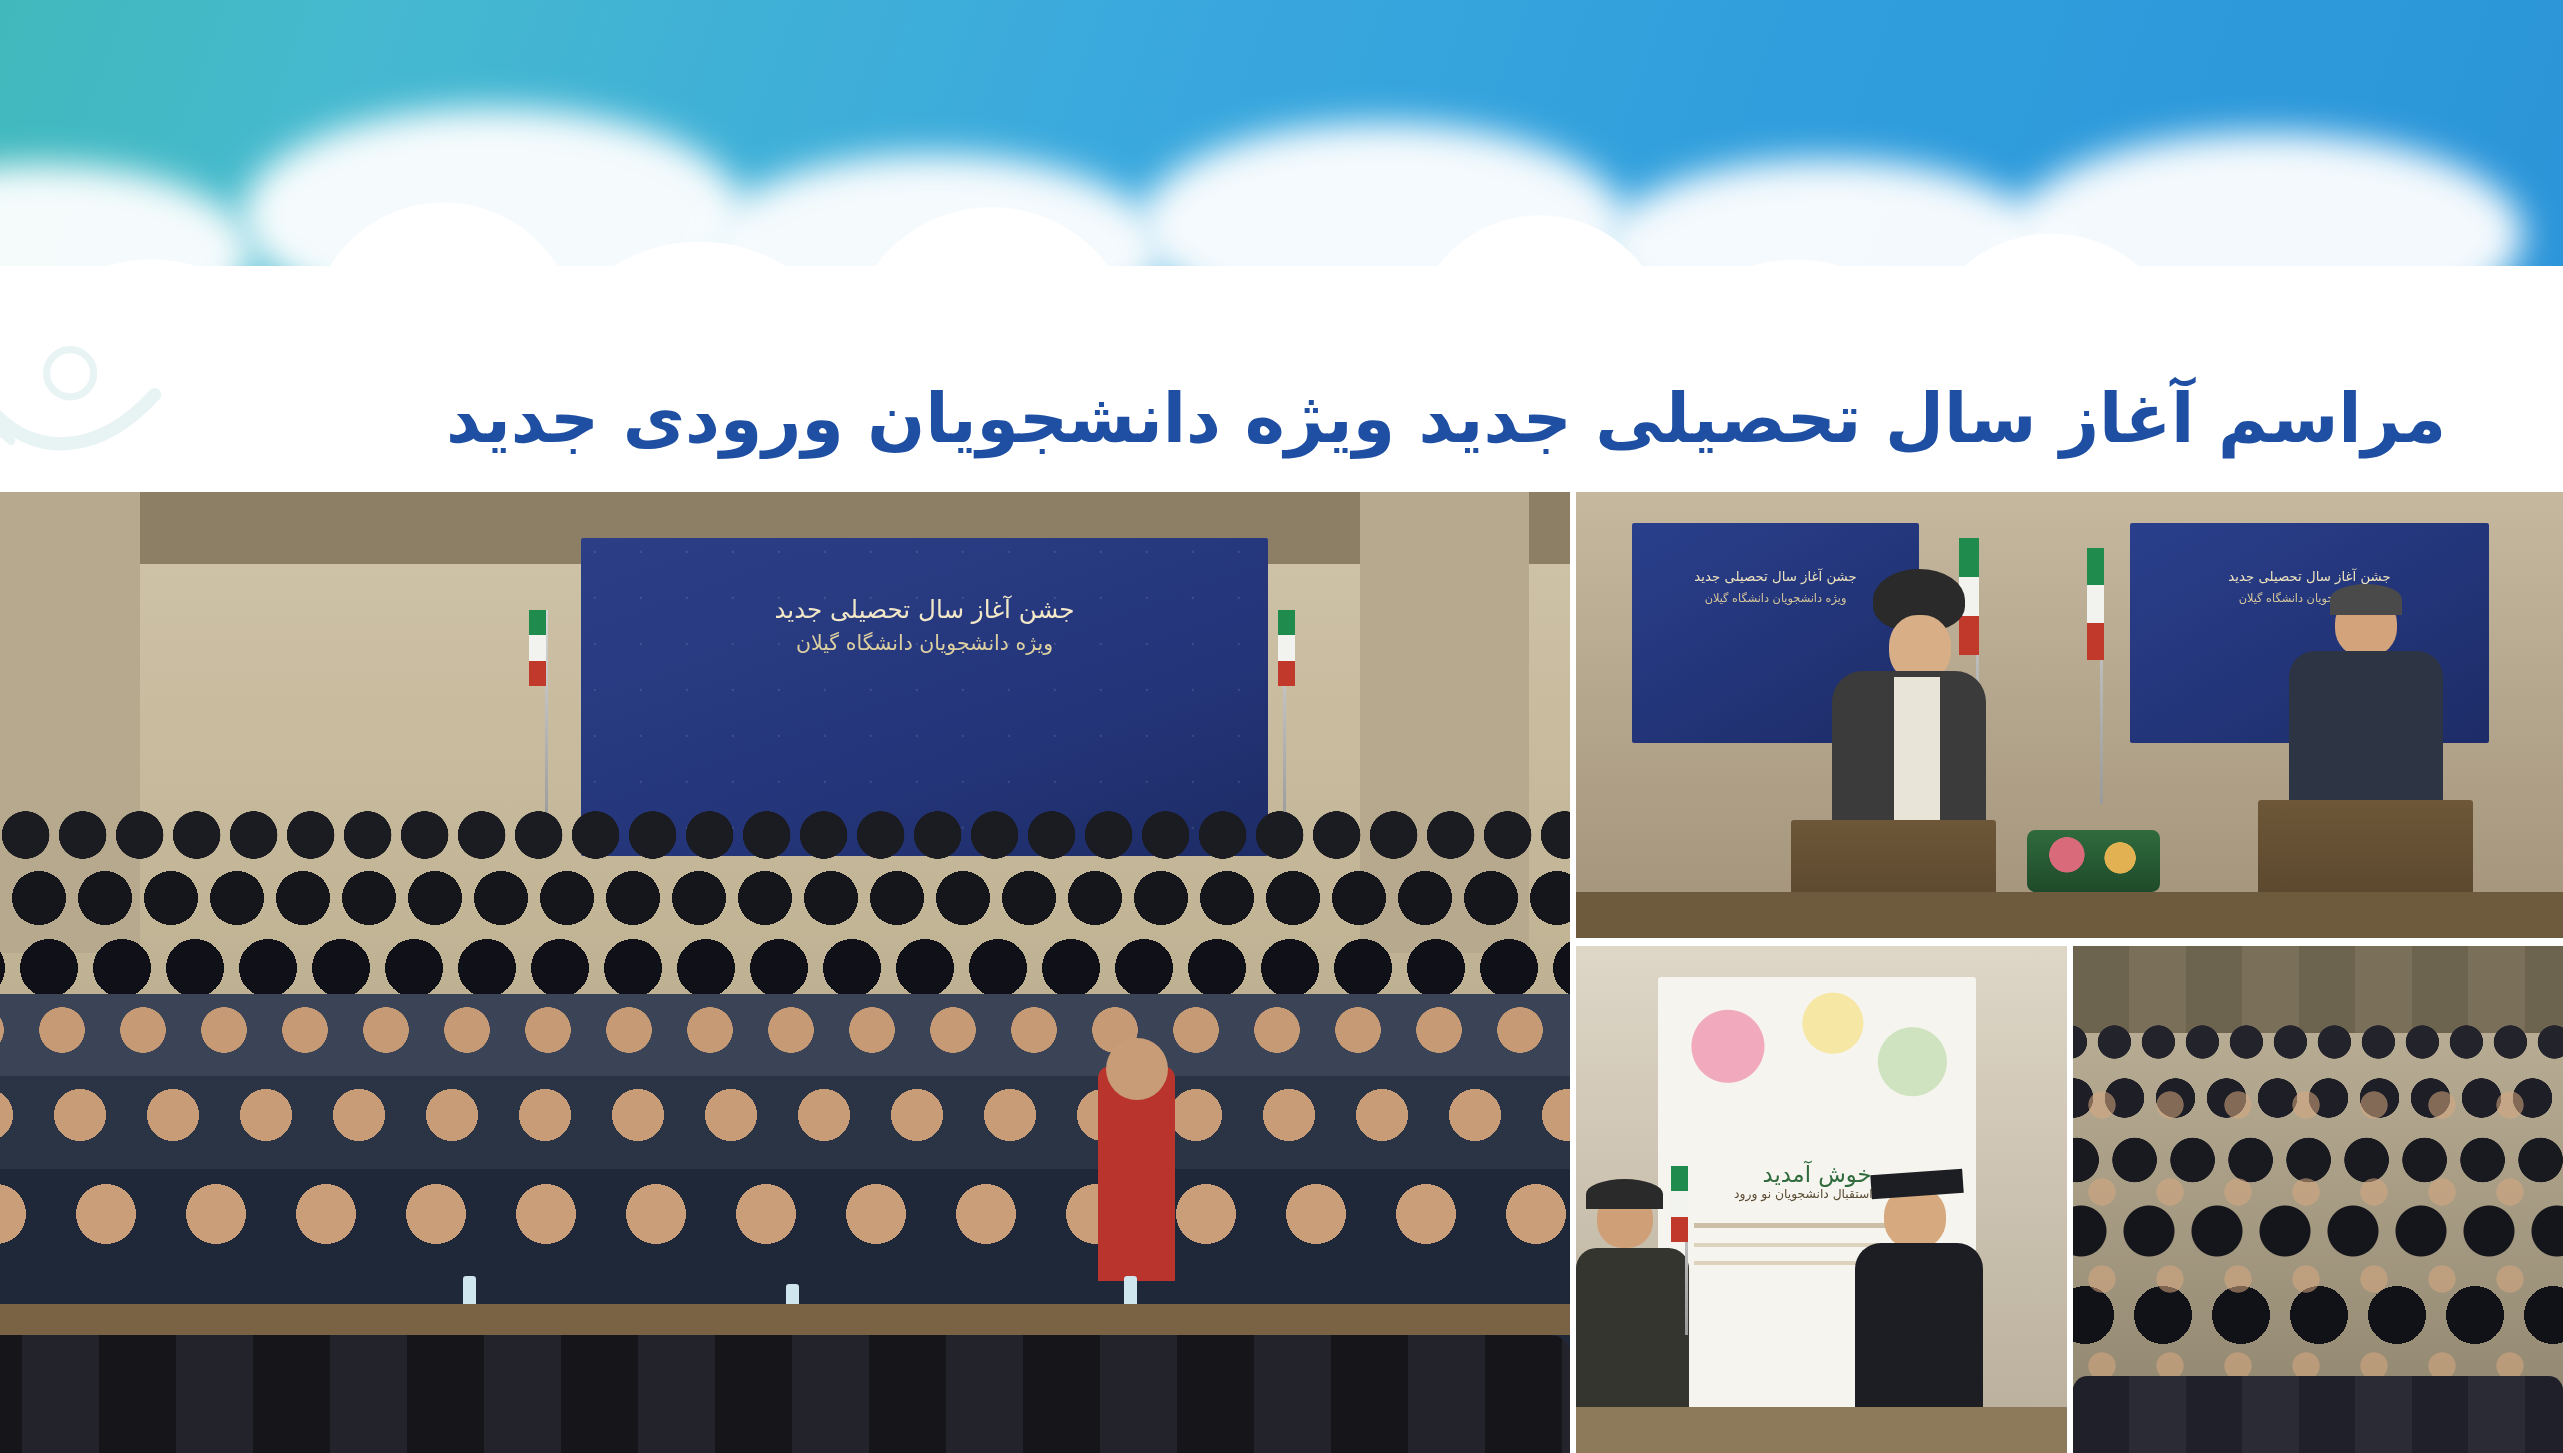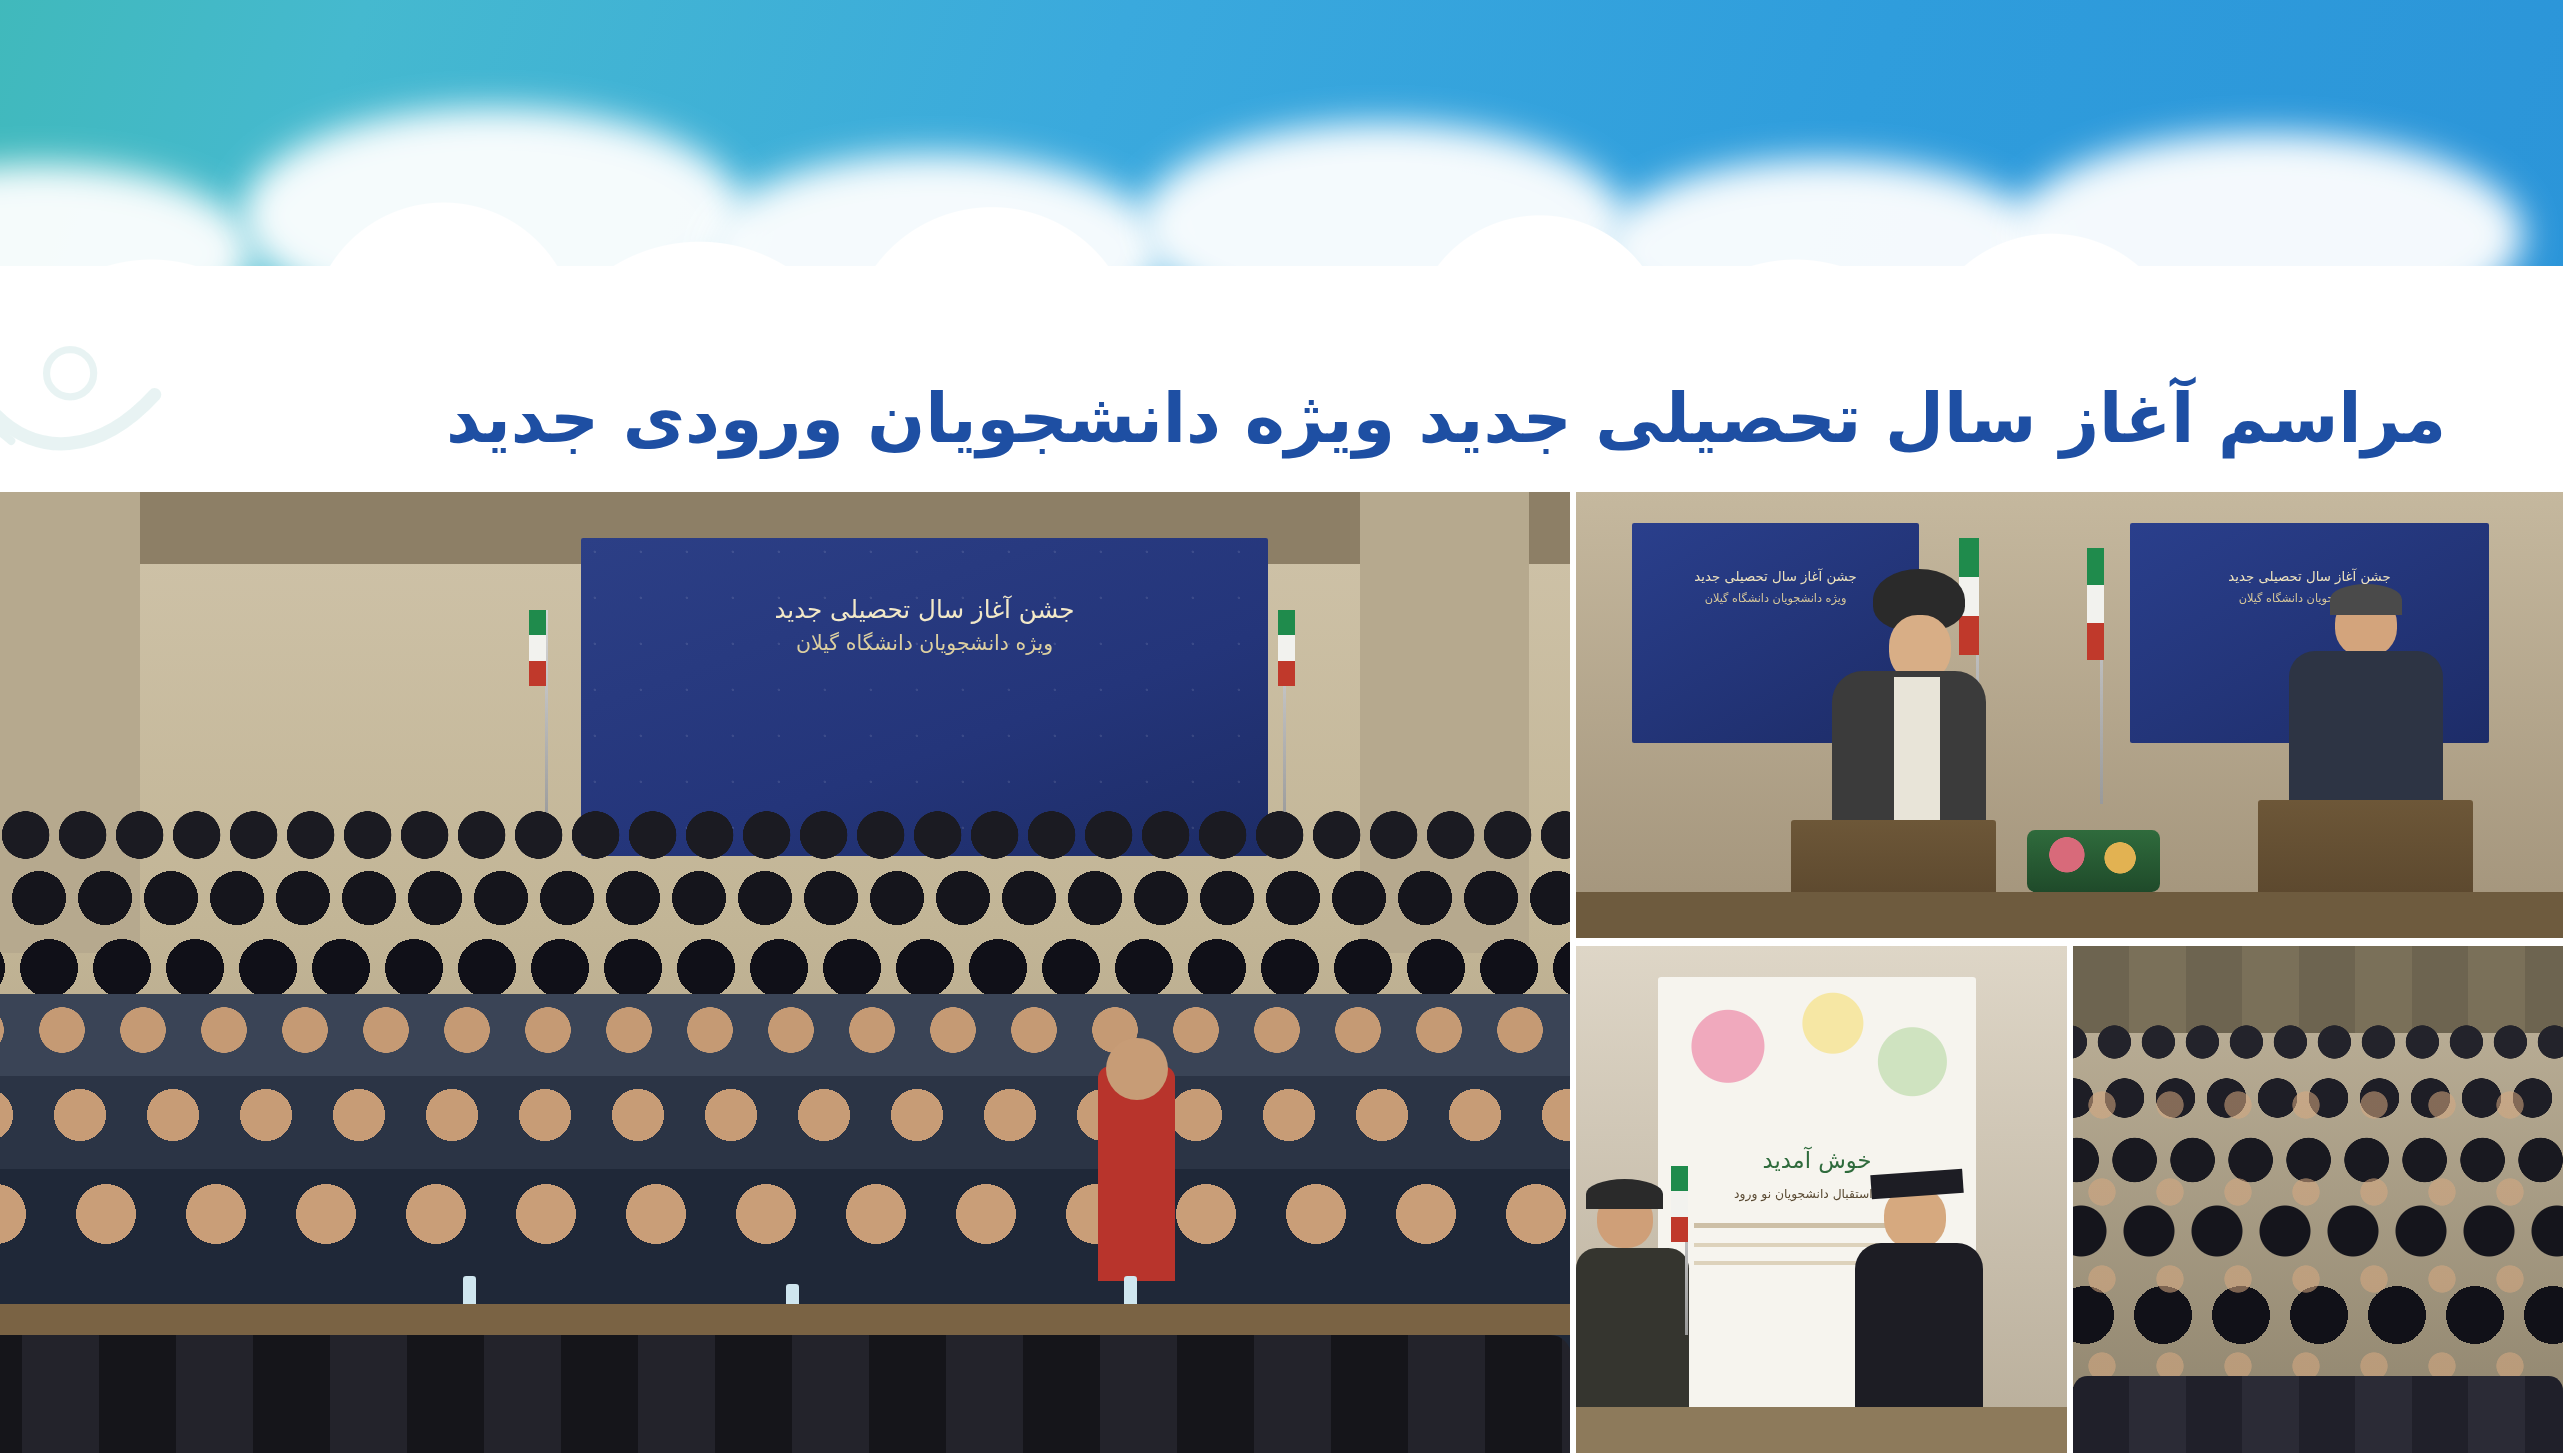--- a/index.html
+++ b/index.html
@@ -337,21 +337,21 @@
 
     <div class="photo" style="left:2667px; top:454px; width:491px; height:507px;">
       <div class="scene">
         <div class="wall" style="background:linear-gradient(#ded6c7,#b8ad99);"></div>
 
         <div style="position:absolute;left:82px;top:31px;width:318px;height:441px;background:#f6f4ee;border-radius:3.1px;"></div>
         <div style="position:absolute;left:82px;top:31px;width:318px;height:154px;
                     background:radial-gradient(circle at 22% 45%, #f0a9bd 0 36px, transparent 37px),
                                radial-gradient(circle at 55% 30%, #f6e7a4 0 30px, transparent 31px),
                                radial-gradient(circle at 80% 55%, #cfe3c0 0 34px, transparent 35px);"></div>
-        <div class="banner-text" style="left:82px;top:201px;width:318px;font-size:22.6px;color:#2f6b3c;">خوش آمدید</div>
+        <div class="banner-text" style="left:82px;top:215px;width:318px;font-size:22.6px;color:#2f6b3c;">خوش آمدید</div>
         <div class="banner-text" style="left:82px;top:241px;width:318px;font-size:12.3px;color:#5a4a33;">ستاد استقبال دانشجویان نو ورود</div>
         <div style="position:absolute;left:118px;top:277px;width:246px;height:5.1px;background:#cdbfa6;"></div>
         <div style="position:absolute;left:118px;top:297px;width:246px;height:4.1px;background:#ddd2bb;"></div>
         <div style="position:absolute;left:118px;top:315px;width:246px;height:4.1px;background:#ddd2bb;"></div>
 
         <div style="position:absolute;left:308px;top:241px;width:62px;height:62px;background:#d6a97f;border-radius:46%;"></div>
         <div style="position:absolute;left:295px;top:226px;width:92px;height:23.6px;background:#1d1d24;transform:rotate(-4deg);"></div>
         <div style="position:absolute;left:279px;top:297px;width:128px;height:210px;background:#1d1d24;border-radius:26px 26px 0 0;"></div>
 
         <div style="position:absolute;left:20.5px;top:246px;width:56px;height:56px;background:#cf9f78;border-radius:46%;"></div>

